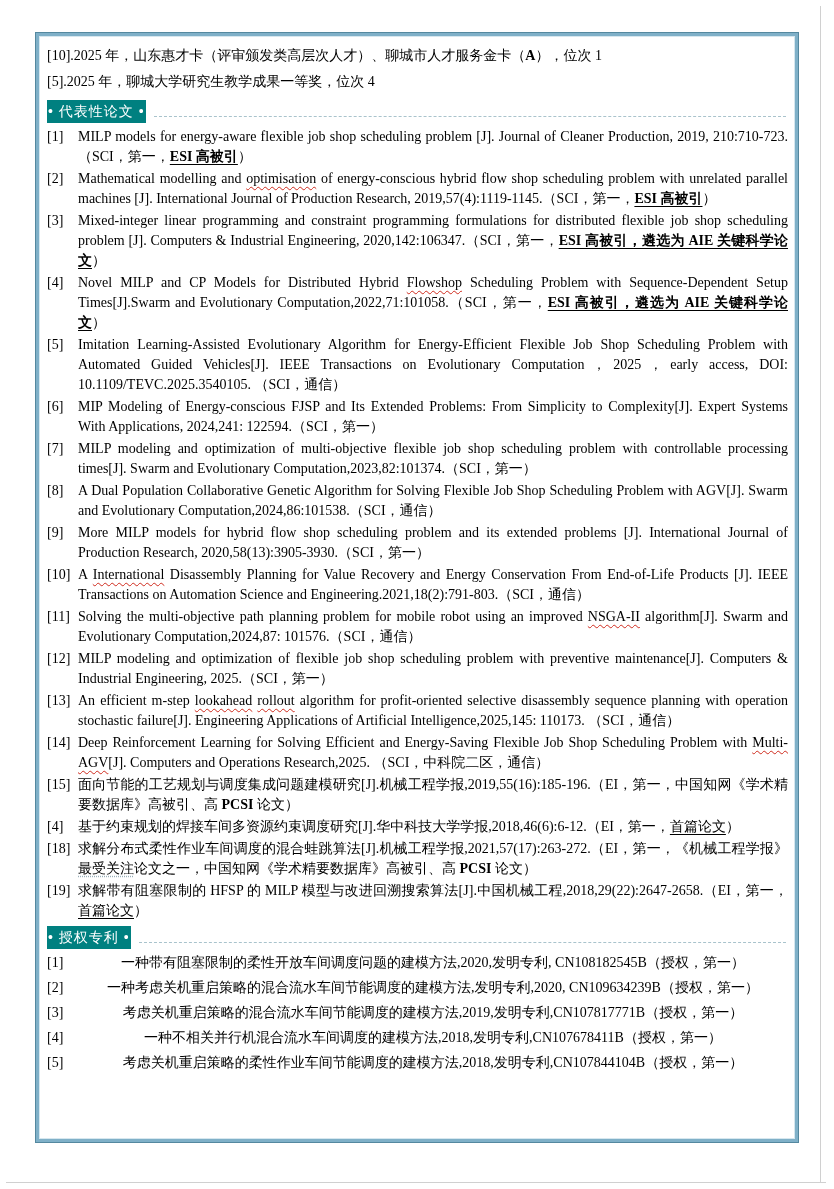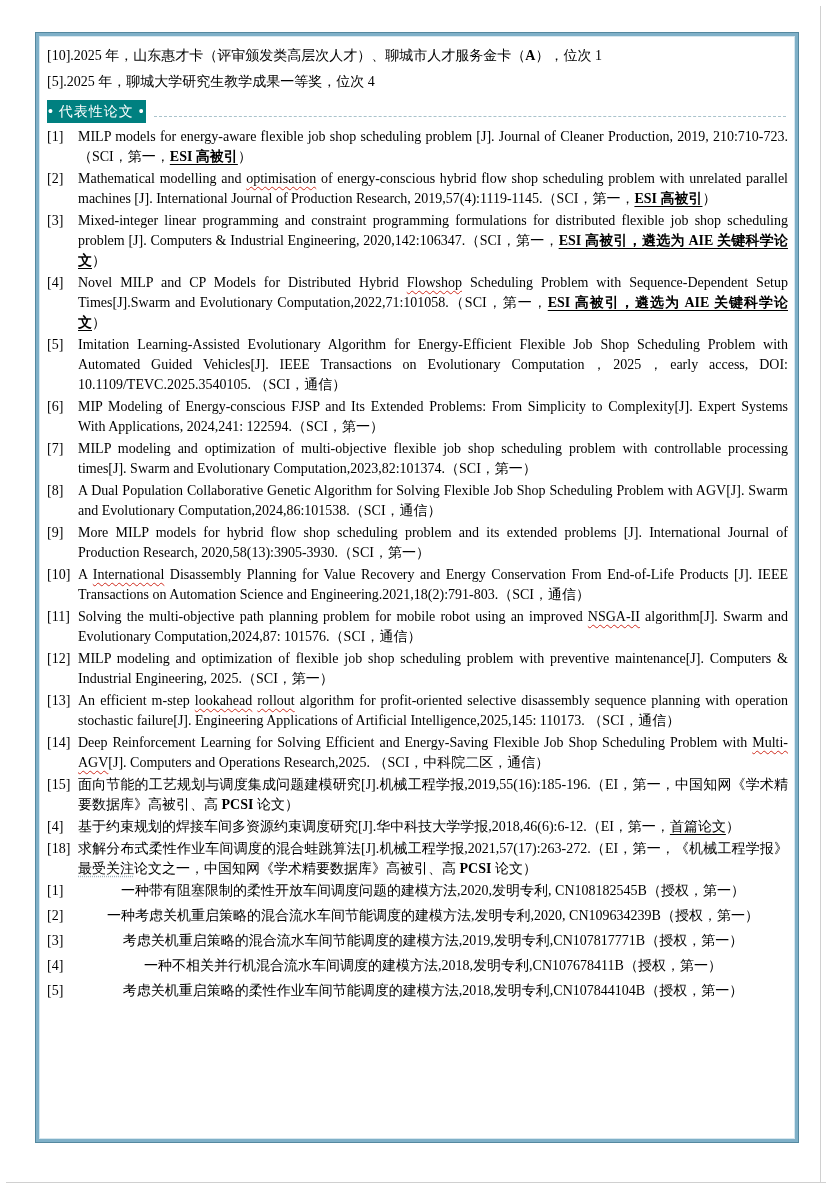--- a/index.html
+++ b/index.html
@@ -130,22 +130,30 @@
           <span class="txt"><span>面向节能的工艺规划与调度集成问题建模研究[J].机械工程学报,2019,55(16):185-196.（EI，第一，中国知网《学术精要数据库》高被引、高 </span><span class="s-b">PCSI</span><span> 论文）</span></span>
         </div>
         <div class="item">
           <span class="num">[4]</span>
           <span class="txt"><span>基于约束规划的焊接车间多资源约束调度研究[J].华中科技大学学报,2018,46(6):6-12.（EI，第一，</span><span class="s-u">首篇论文</span><span>）</span></span>
         </div>
         <div class="item">
           <span class="num">[18]</span>
           <span class="txt"><span>求解分布式柔性作业车间调度的混合蛙跳算法[J].机械工程学报,2021,57(17):263-272.（EI，第一，《机械工程学报》</span><span class="s-d">最受关注</span><span>论文之一，中国知网《学术精要数据库》高被引、高 </span><span class="s-b">PCSI</span><span> 论文）</span></span>
         </div>
+        <div class="item">
+          <span class="num">[19]</span>
+          <span class="txt"><span>求解带有阻塞限制的 HFSP 的 MILP 模型与改进回溯搜索算法[J].中国机械工程,2018,29(22):2647-2658.（EI，第一，</span><span class="s-u">首篇论文</span><span>）</span></span>
+        </div>
       </div>
 
+    <div class="sec-head">
+      <span class="chip">• 授权专利 •</span>
+      <span class="dashline"></span>
+    </div>
 
     <div class="list-patents">
         <div class="item">
           <span class="num">[1]</span>
           <span class="txt"><span>一种带有阻塞限制的柔性开放车间调度问题的建模方法,2020,发明专利, CN108182545B（授权，第一）</span></span>
         </div>
         <div class="item">
           <span class="num">[2]</span>
           <span class="txt"><span>一种考虑关机重启策略的混合流水车间节能调度的建模方法,发明专利,2020, CN109634239B（授权，第一）</span></span>
         </div>

